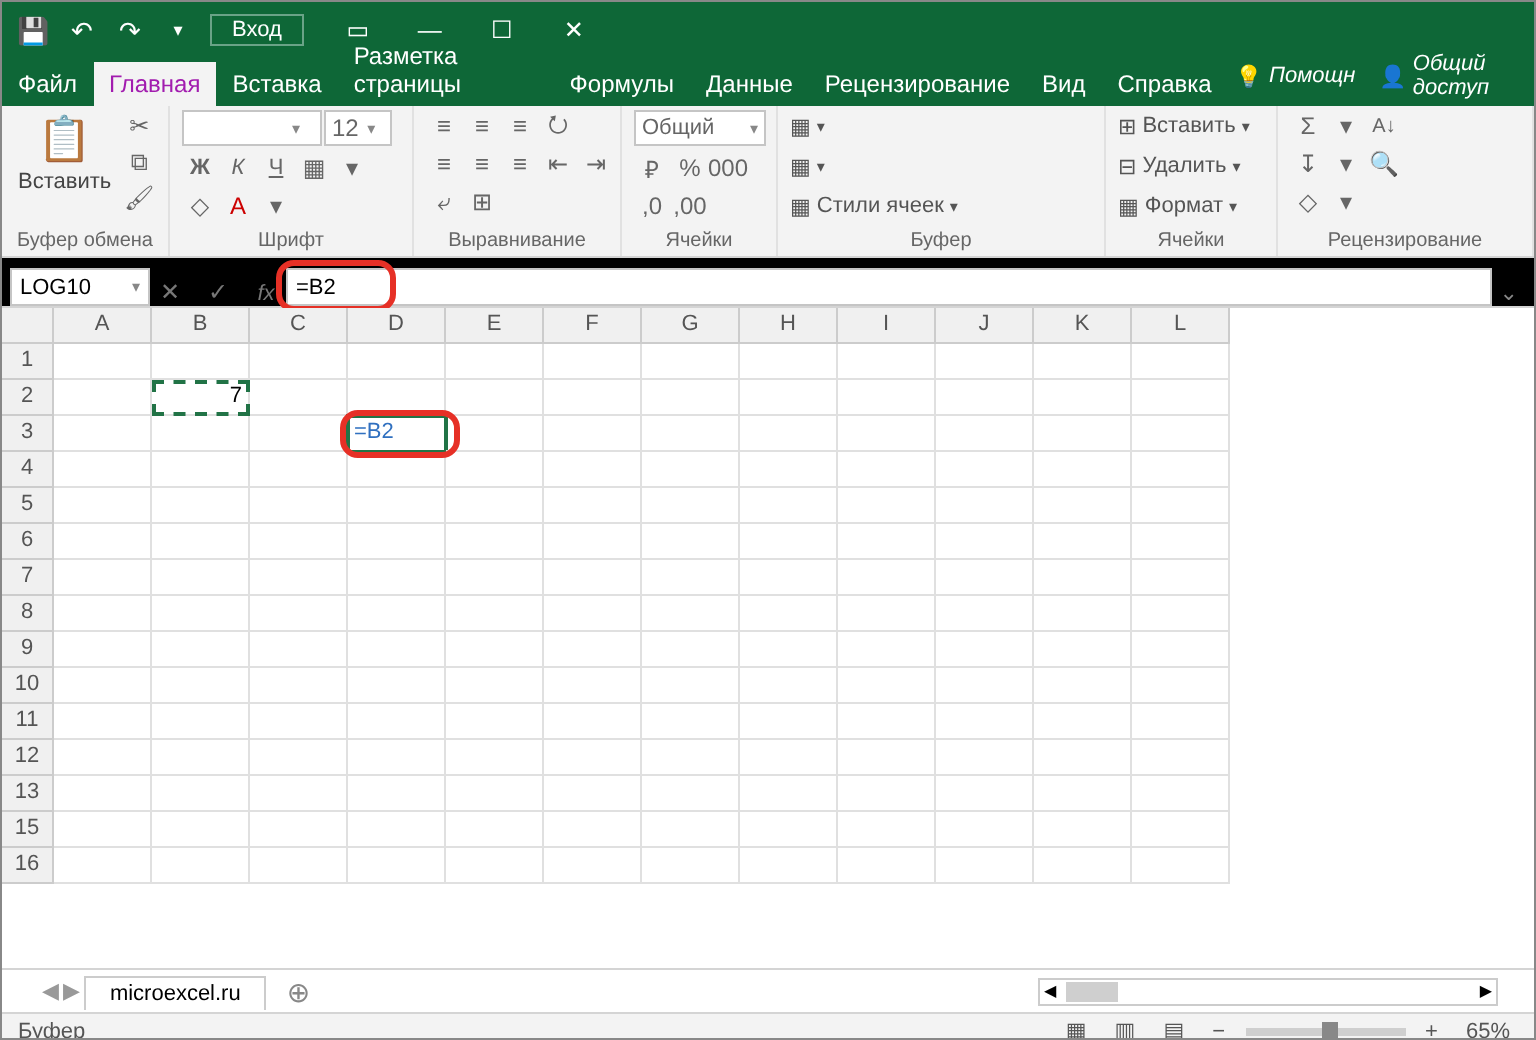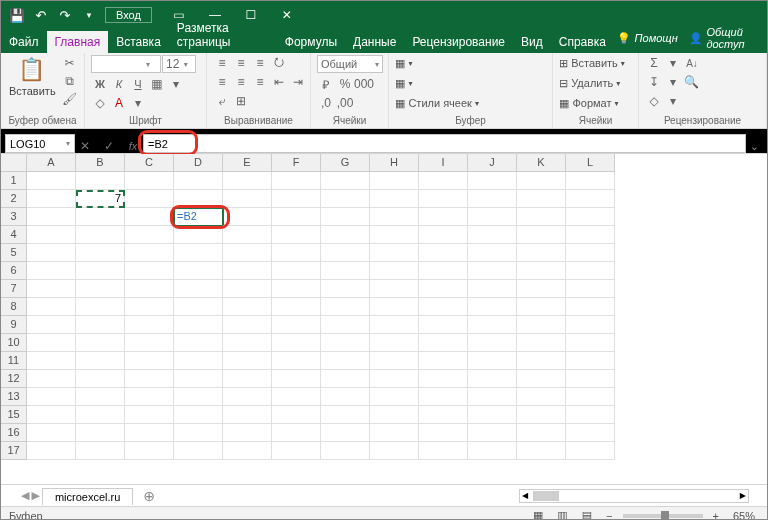--- a/index.html
+++ b/index.html
@@ -483,35 +483,20 @@
         <div class="cell"></div>
         <div class="cell"></div>
         <div class="cell"></div>
         <div class="cell"></div>
         <div class="cell"></div>
         <div class="cell"></div>
         <div class="cell"></div>
         <div class="cell"></div>
         <div class="cell"></div>
       </div>
-      <div class="row">
-        <div class="rowh">17</div>
-        <div class="cell"></div>
-        <div class="cell"></div>
-        <div class="cell"></div>
-        <div class="cell"></div>
-        <div class="cell"></div>
-        <div class="cell"></div>
-        <div class="cell"></div>
-        <div class="cell"></div>
-        <div class="cell"></div>
-        <div class="cell"></div>
-        <div class="cell"></div>
-        <div class="cell"></div>
-      </div>
     </div>
   <div class="b2sel" style="left:75px;top:36px;width:49px;height:18px"></div>
   <div class="redbox1" style="left:169px;top:51px;width:60px;height:24px"></div>
 </div>
 
 <div class="sheettabs">
   <div class="nav">
       <span>◀</span>
       <span>▶</span>
     </div>

